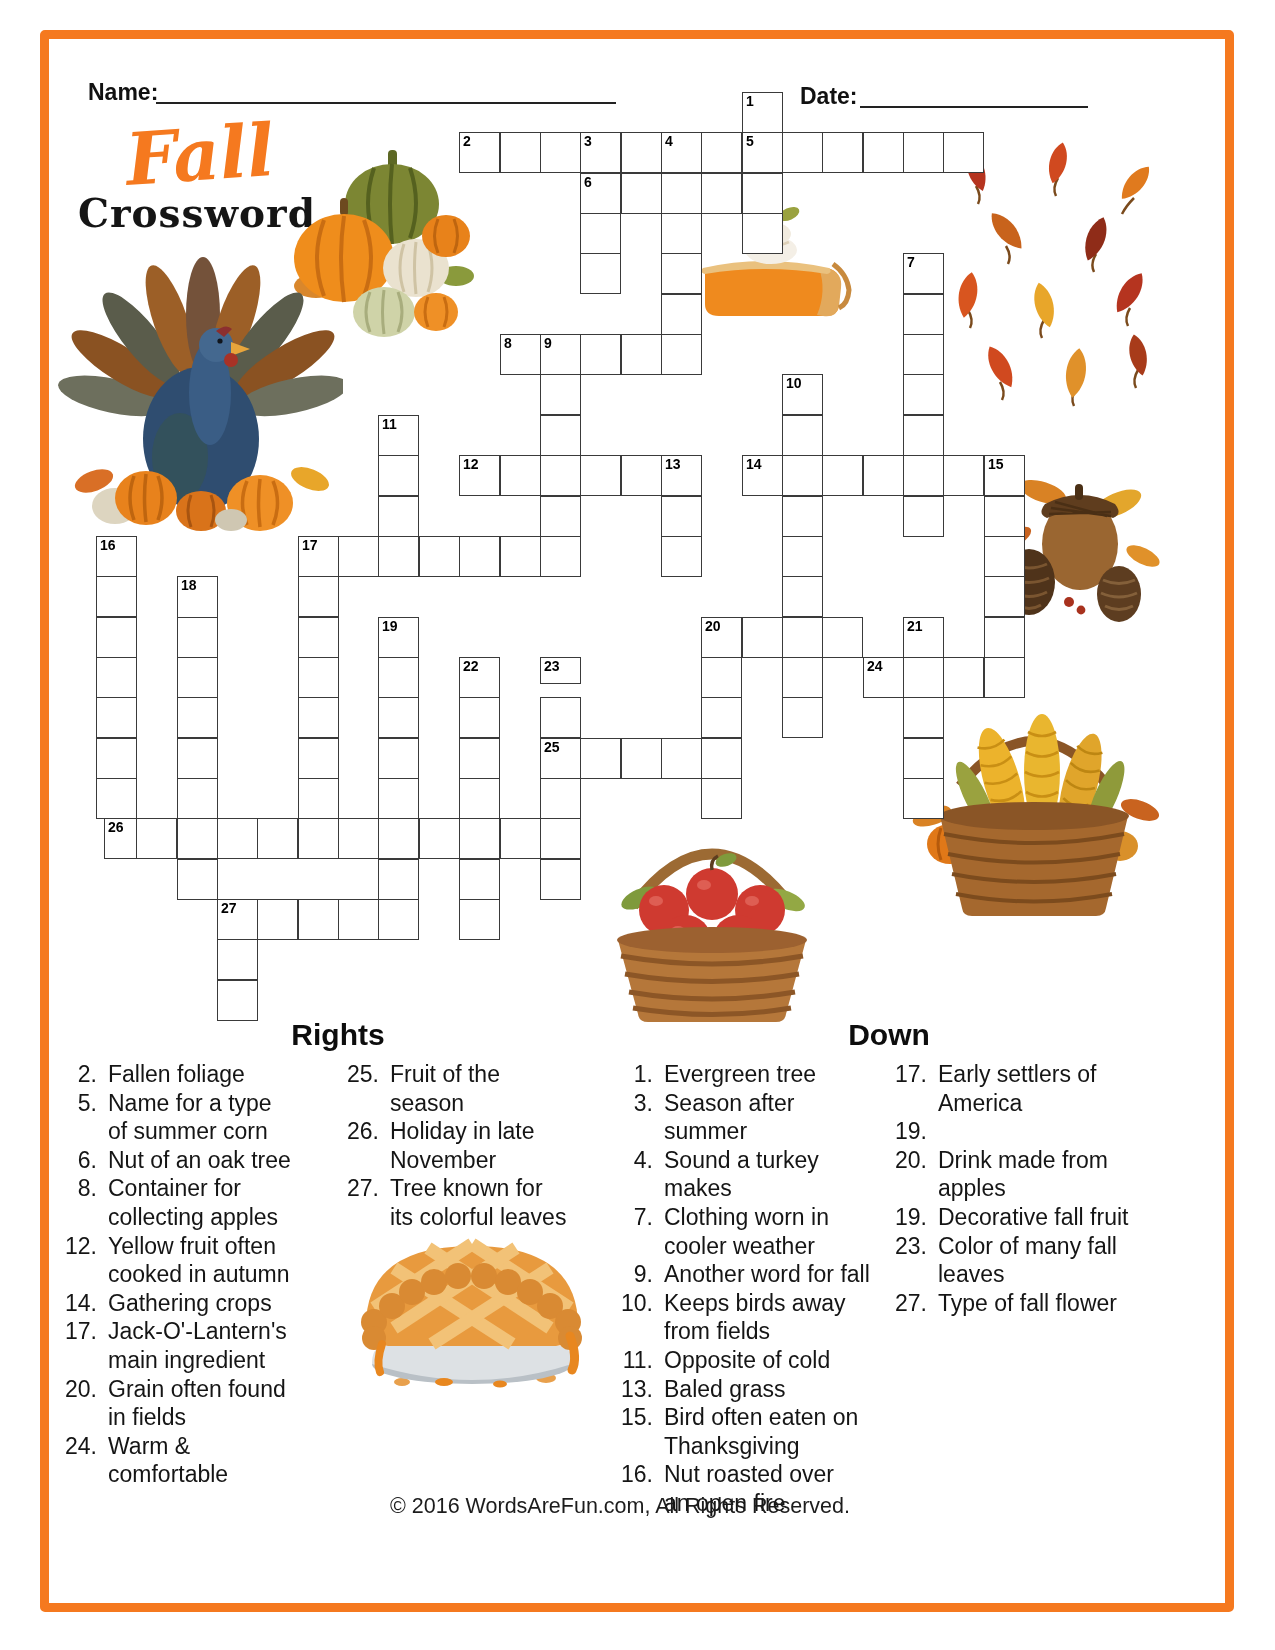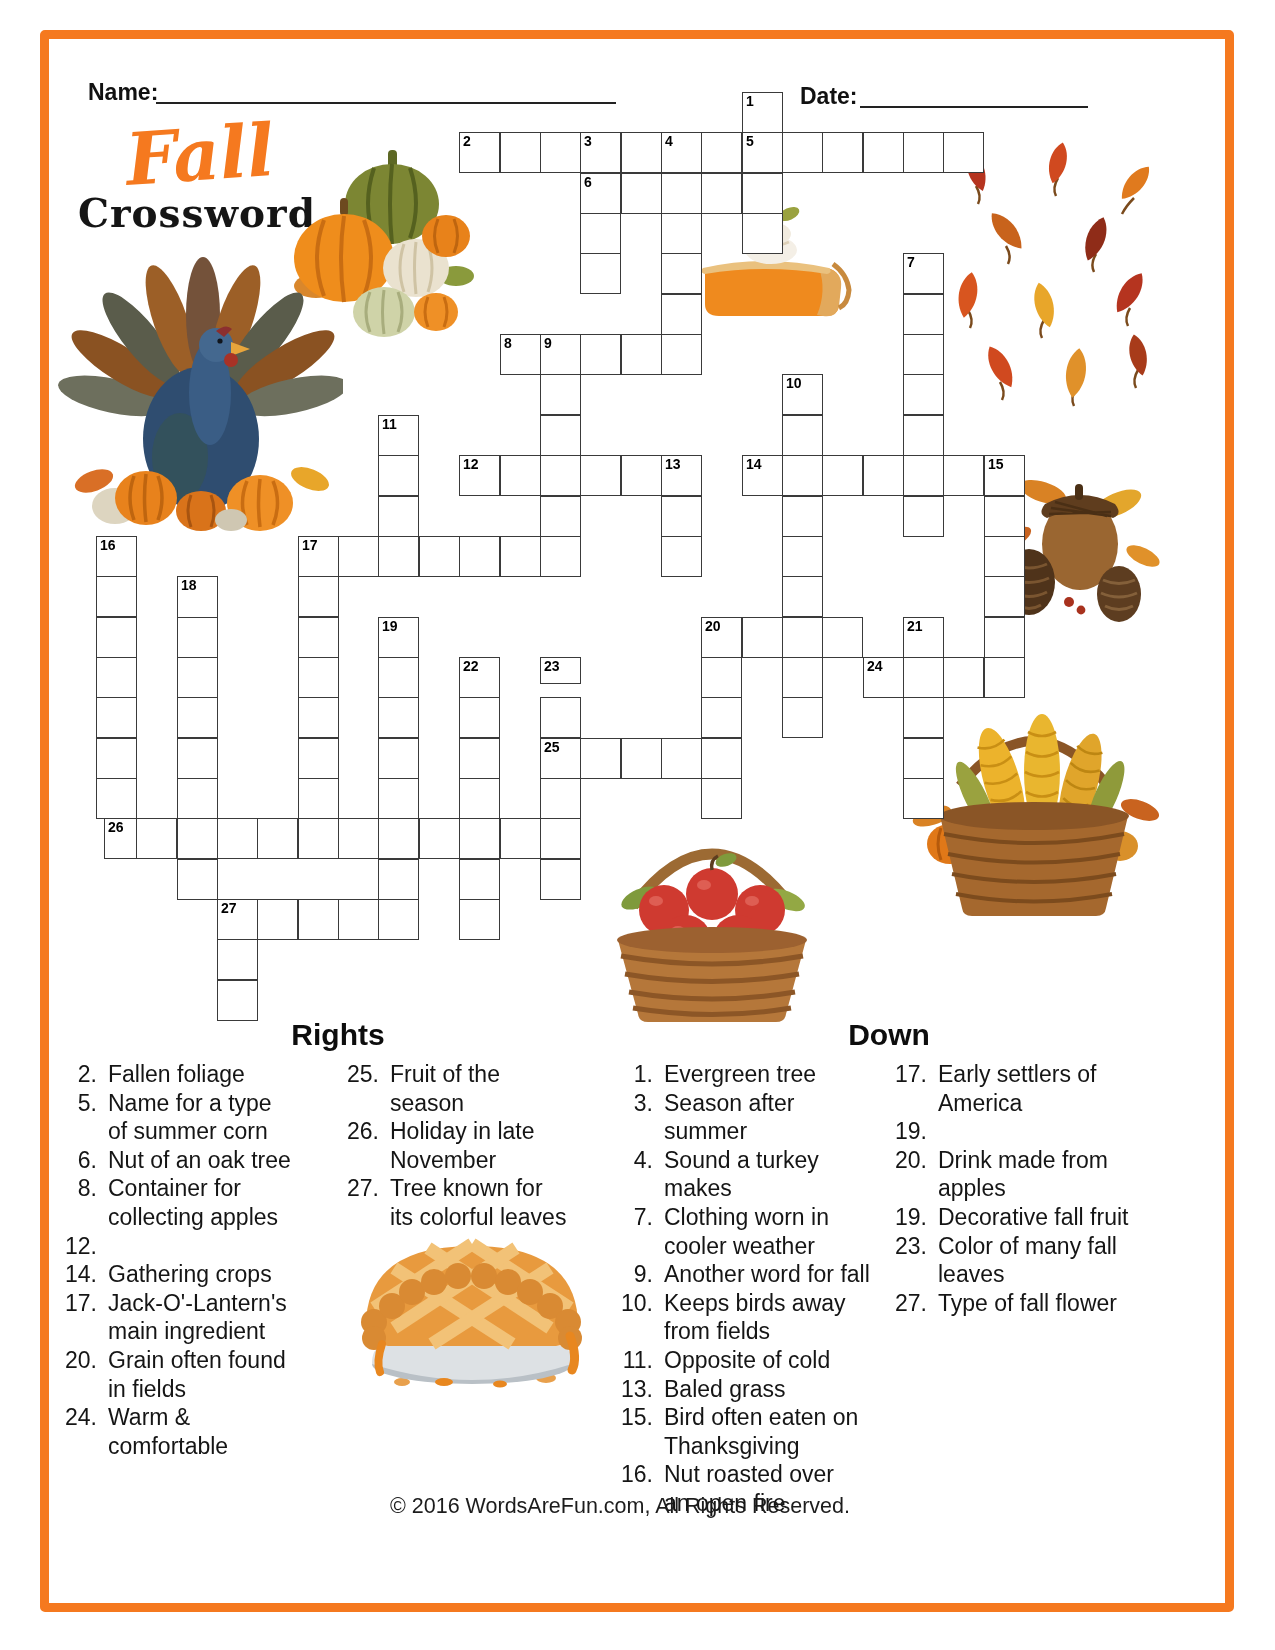--- a/index.html
+++ b/index.html
@@ -508,20 +508,21 @@
       <div class="clue">
         <span class="cnum">6.</span>
         <span class="ctext">Nut of an oak tree</span>
       </div>
       <div class="clue">
         <span class="cnum">8.</span>
         <span class="ctext">Container for<br>collecting apples</span>
       </div>
       <div class="clue">
         <span class="cnum">12.</span>
+        <span class="ctext">Yellow fruit often<br>cooked in autumn</span>
       </div>
       <div class="clue">
         <span class="cnum">14.</span>
         <span class="ctext">Gathering crops</span>
       </div>
       <div class="clue">
         <span class="cnum">17.</span>
         <span class="ctext">Jack-O'-Lantern's<br>main ingredient</span>
       </div>
       <div class="clue">

